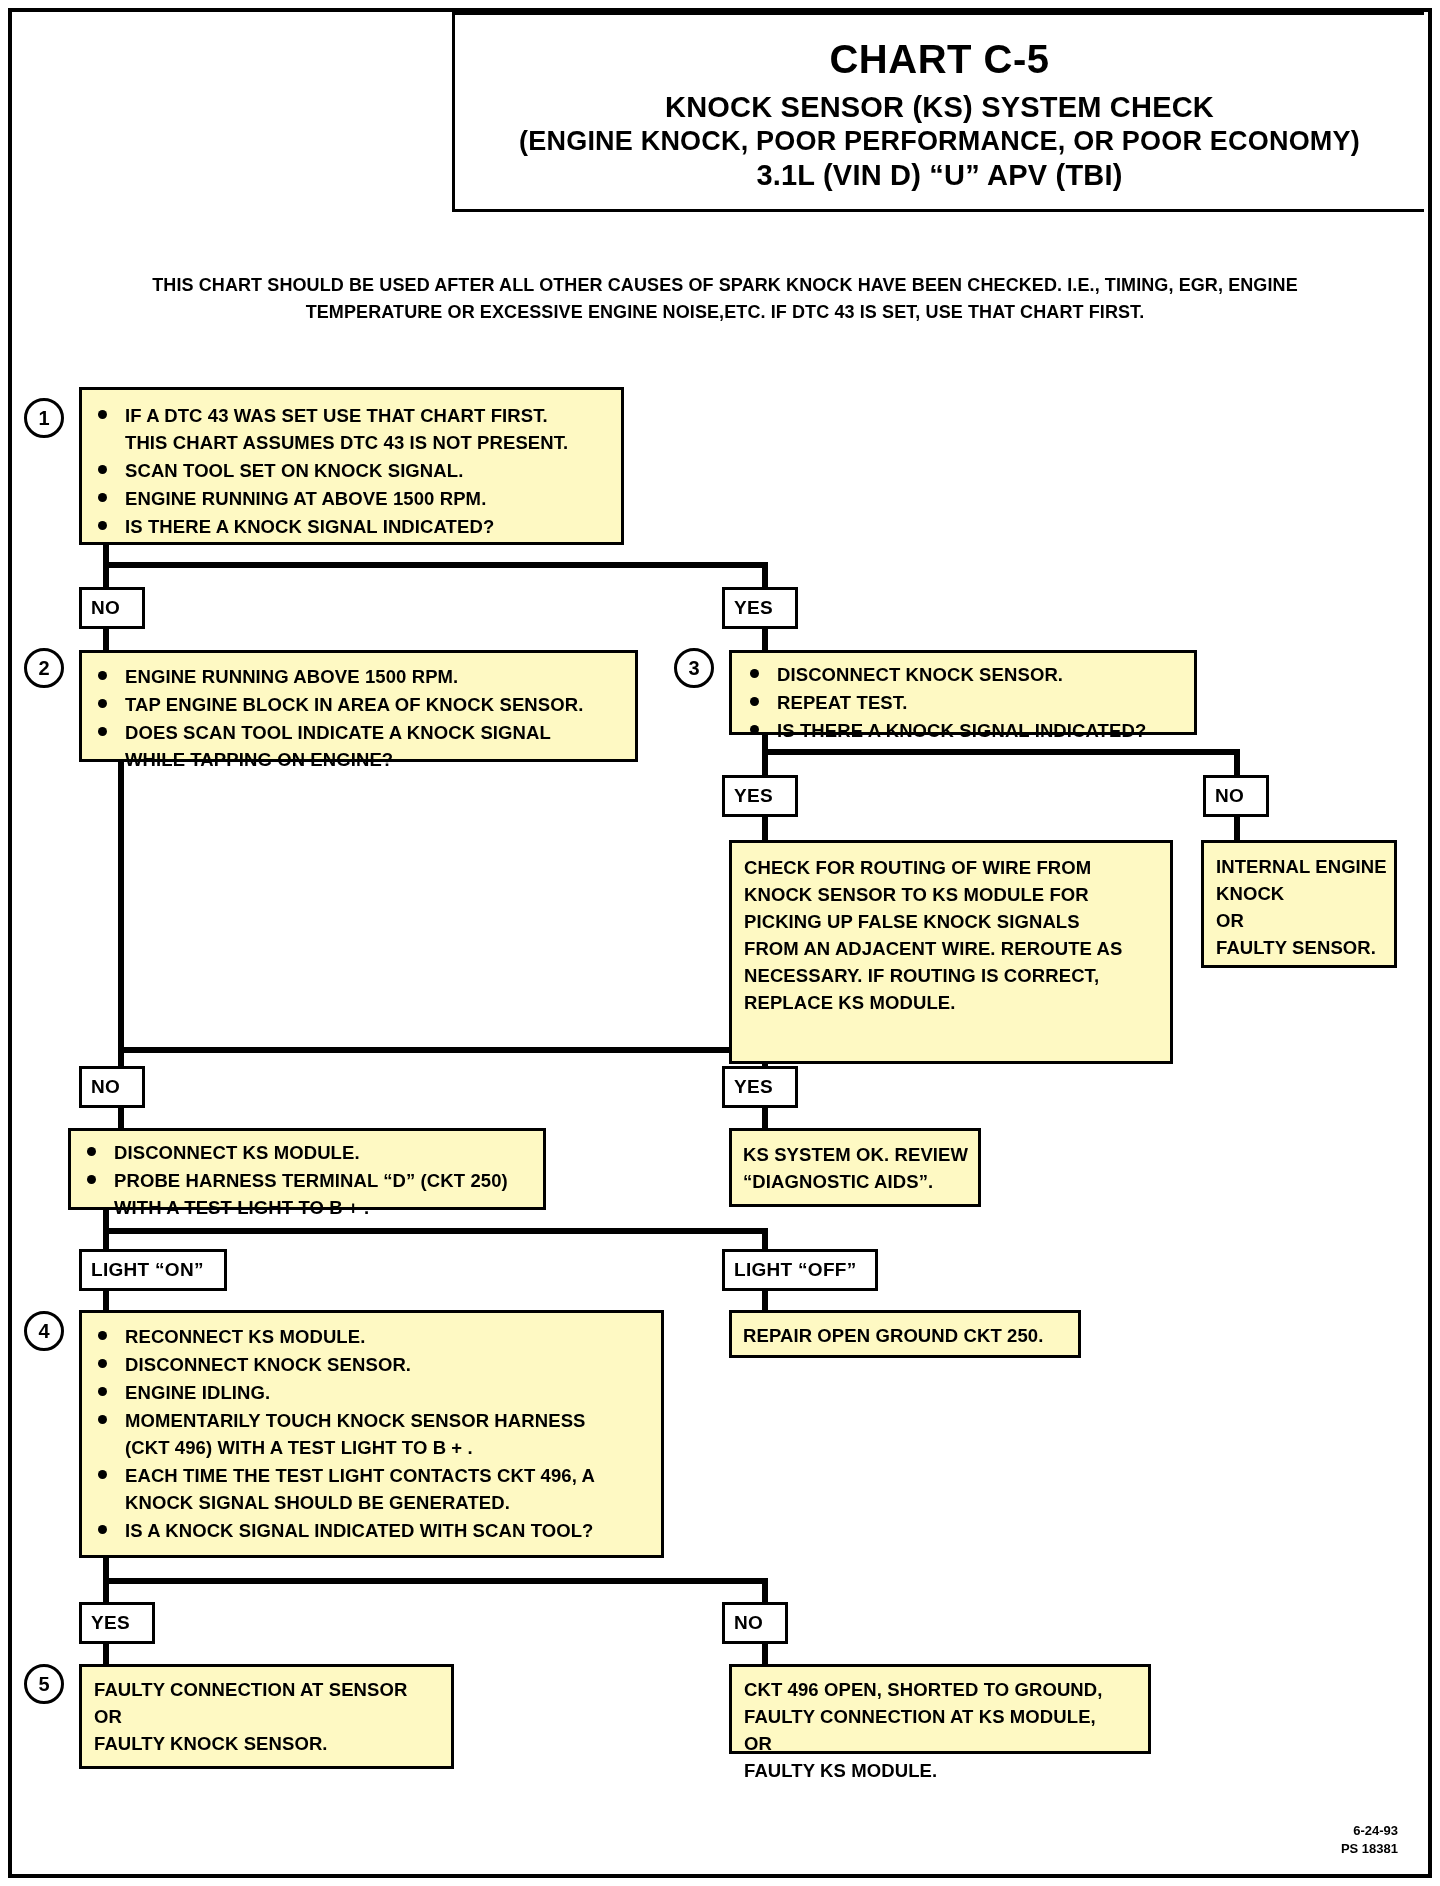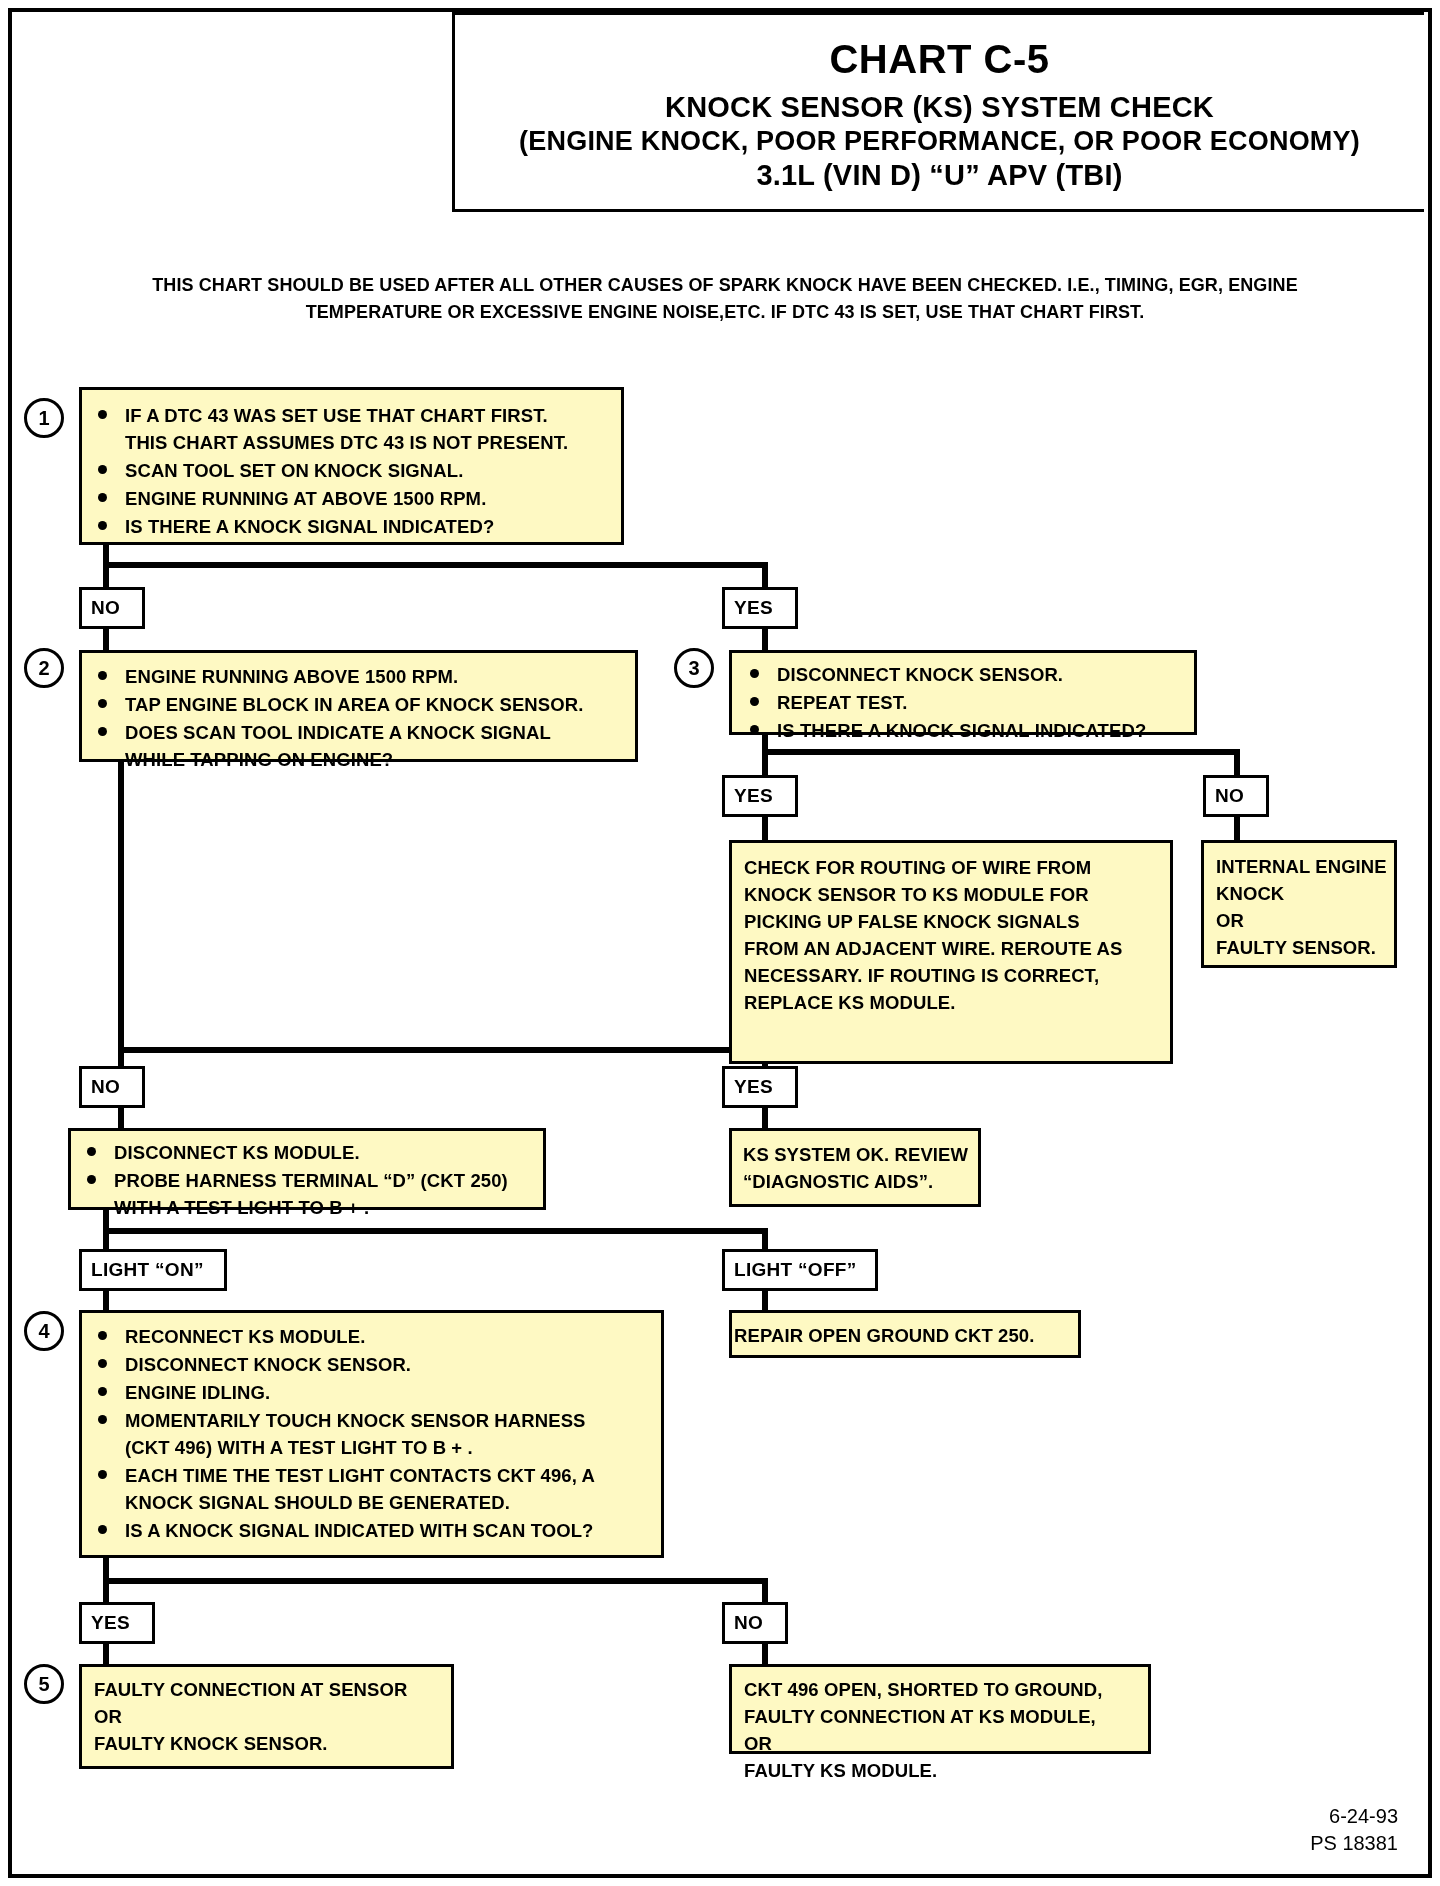--- a/index.html
+++ b/index.html
@@ -135,22 +135,22 @@
     position:absolute;
     background:#000;
     z-index:3;
   }
   
   #footer{
     position:absolute;
     right:42px;
     bottom:28px;
     text-align:right;
-    font-size:20px;
-    font-weight:normal;
+    font-size:13px;
+    font-weight:bold;
     line-height:1.38;
     z-index:6;
   }
 </style>
 </head>
 <body>
 
 <div id="page">
 
   <div id="page-frame"></div>
@@ -283,21 +283,21 @@
       <li>ENGINE IDLING.</li>
       <li>MOMENTARILY TOUCH KNOCK SENSOR HARNESS
 (CKT 496) WITH A TEST LIGHT TO B + .</li>
       <li>EACH TIME THE TEST LIGHT CONTACTS CKT 496, A
 KNOCK SIGNAL SHOULD BE GENERATED.</li>
       <li>IS A KNOCK SIGNAL INDICATED WITH SCAN TOOL?</li>
     </ul>
   </div>
 
   <div class="box" style="left:729px; top:1310px; width:352px; height:48px;">
-    <div class="btxt" style="left:2px; top:9px;text-align:right;">REPAIR OPEN GROUND CKT 250.</div>
+    <div class="btxt" style="left:11px; top:9px;text-align:right;">REPAIR OPEN GROUND CKT 250.</div>
   </div>
 
   <div class="tag" style="left:79px; top:1602px; width:76px;">YES</div>
   <div class="tag" style="left:722px; top:1602px; width:66px;">NO</div>
 
   <div class="step-circle" style="left:24px; top:1664px;">5</div>
   <div class="box" style="left:79px; top:1664px; width:375px; height:105px;">
     <div class="btxt" style="left:12px; top:9px;">FAULTY CONNECTION AT SENSOR
 OR
 FAULTY KNOCK SENSOR.</div>

